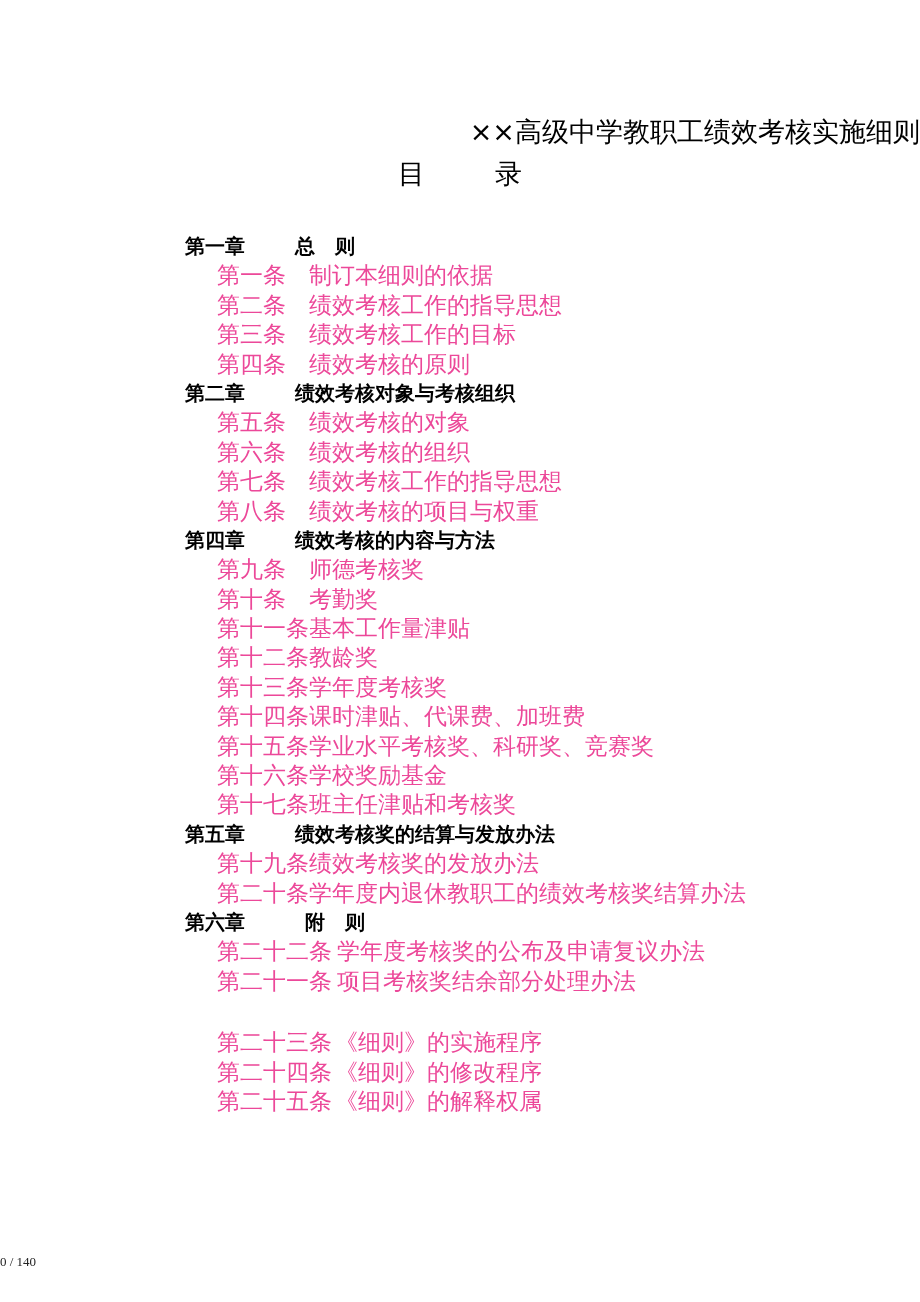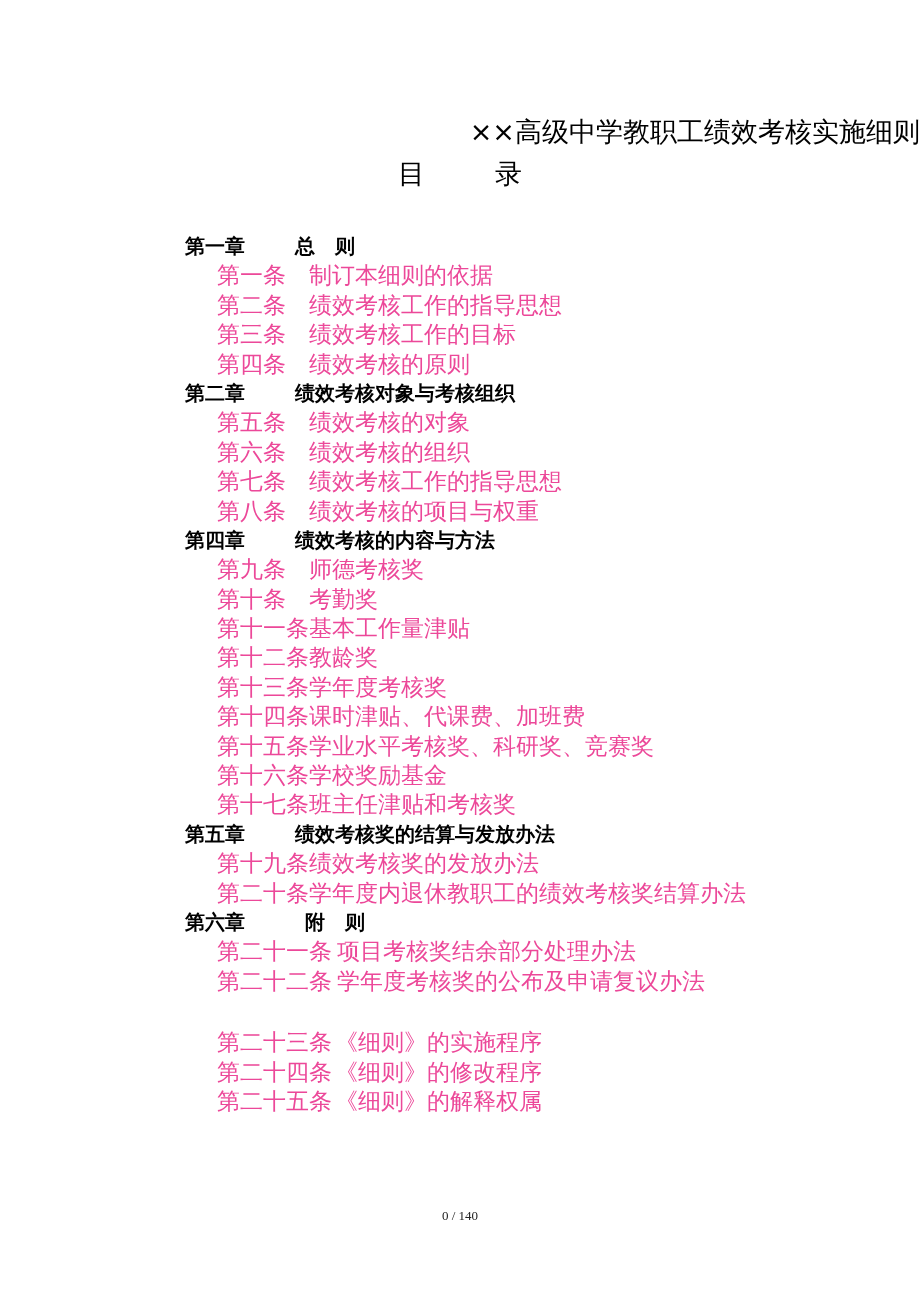--- a/index.html
+++ b/index.html
@@ -12,21 +12,21 @@
     .subtitle span { display:inline-block; }
     .subtitle .gap { width:70px; }
     .toc { position:absolute; left:185px; top:232px; }
     .row { height:29.4px; line-height:29.4px; white-space:nowrap; position:relative; }
     .chapter { font-family:"DejaVu Sans","Liberation Sans",sans-serif; font-weight:bold; font-size:20px; }
     .chapter .num { display:inline-block; width:110px; }
     .article { font-size:23px; color:#ec4899; padding-left:32px; }
     .article .num { display:inline-block; width:92px; }
     .article.wide .num { width:120px; }
     .article.wide2 .num { width:118px;margin-top:32px; }
-    .pageno { position:absolute; left:0; width:920px; top:1208px; text-align:center;
+    .pageno { position:absolute; left:0; width:920px; top:1254px; text-align:left;
               font-family:"Liberation Serif","DejaVu Serif",serif; font-size:13px; color:#222; }
   </style>
 </head>
 <body>
 
 <div class="title">××高级中学教职工绩效考核实施细则</div>
 <div class="subtitle">
   <span>目</span><span class="gap"></span><span>录</span>
 </div>
 
@@ -64,20 +64,20 @@
 
   <div class="row chapter">
     <span class="num">第五章</span><span>绩效考核奖的结算与发放办法</span>
   </div>
   <div class="row article"><span class="num">第十九条</span><span>绩效考核奖的发放办法</span></div>
   <div class="row article"><span class="num">第二十条</span><span>学年度内退休教职工的绩效考核奖结算办法</span></div>
 
   <div class="row chapter">
     <span class="num" style="width:120px">第六章</span><span>附　则</span>
   </div>
+  <div class="row article wide"><span class="num">第二十二条</span><span>学年度考核奖的公布及申请复议办法</span></div>
   <div class="row article wide"><span class="num">第二十一条</span><span>项目考核奖结余部分处理办法</span></div>
-  <div class="row article wide"><span class="num">第二十二条</span><span>学年度考核奖的公布及申请复议办法</span></div>
   <div class="row article wide2"><span class="num">第二十三条</span><span>《细则》的实施程序</span></div>
   <div class="row article wide2"><span class="num">第二十四条</span><span>《细则》的修改程序</span></div>
   <div class="row article wide2"><span class="num">第二十五条</span><span>《细则》的解释权属</span></div>
 </div>
 
 <div class="pageno">0  / 140</div>
 
 </body></html>

